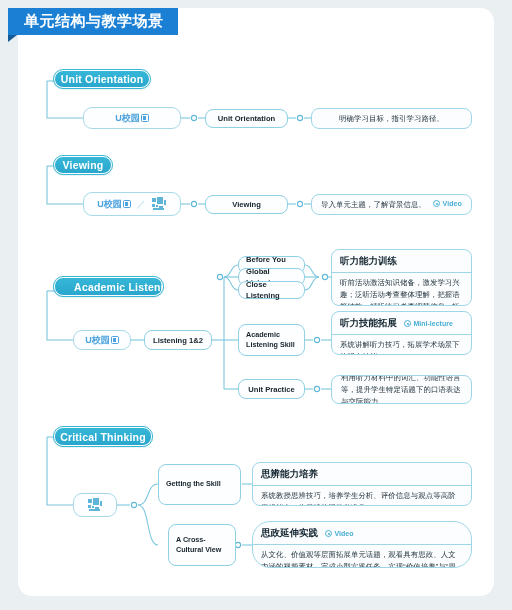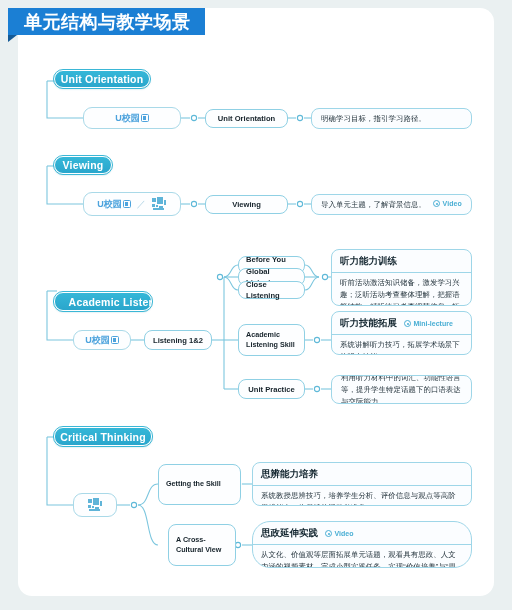--- a/index.html
+++ b/index.html
@@ -21,21 +21,21 @@
   }
 
   
   .title-banner {
     position: absolute;
     left: 8px; top: 8px;
     height: 27px;
     padding: 0 14px 0 16px;
     background: #1b7fd4;
     color: #ffffff;
-    font-size: 18px;
+    font-size: 15px;
     font-weight: bold;
     letter-spacing: .5px;
     display: flex; align-items: center;
     z-index: 6;
   }
   .title-tail {
     position: absolute;
     left: 8px; top: 35px;
     width: 0; height: 0;
     border-left: 9px solid #145a96;
@@ -238,21 +238,21 @@
 
     <div class="src-node" style="left:83px; top:107px; width:98px; height:22px;">
       <span class="ucampus">
         <span>U校园</span>
           <span class="boxglyph"></span>
       </span>
     </div>
 
     <div class="node center" style="left:205px; top:109px; width:83px; height:19px;">Unit Orientation</div>
 
-    <div class="desc plain" style="left:311px; top:108px; width:161px; height:21px;">
+    <div class="desc plain" style="left:311px; top:108px; width:161px; height:21px;justify-content:center;">
       <div class="desc-body">明确学习目标，指引学习路径。</div>
     </div>
 
     <div class="sec-pill" style="left:54px; top:156px; width:58px; height:18px;">Viewing</div>
 
     <div class="src-node" style="left:83px; top:192px; width:98px; height:24px;">
       <span class="ucampus">
         <span>U校园</span>
           <span class="boxglyph"></span>
       </span>
@@ -273,21 +273,21 @@
     <div class="desc plain" style="left:311px; top:194px; width:161px; height:21px;">
       <div class="desc-body">
         <span>导入单元主题，了解背景信息。</span>
         <span class="badge inline-badge">
           <span class="ring"></span>
           <span>Video</span>
         </span>
       </div>
     </div>
 
-    <div class="sec-pill" style="left:54px; top:292px; width:98px; height:19px;padding-left:34px;">Academic Listening</div>
+    <div class="sec-pill" style="left:54px; top:277px; width:109px; height:19px;padding-left:34px;">Academic Listening</div>
 
     <div class="src-node" style="left:73px; top:330px; width:58px; height:20px;">
       <span class="ucampus">
         <span>U校园</span>
           <span class="boxglyph"></span>
       </span>
     </div>
 
     <div class="node center" style="left:144px; top:330px; width:68px; height:20px;">Listening 1&amp;2</div>
 

